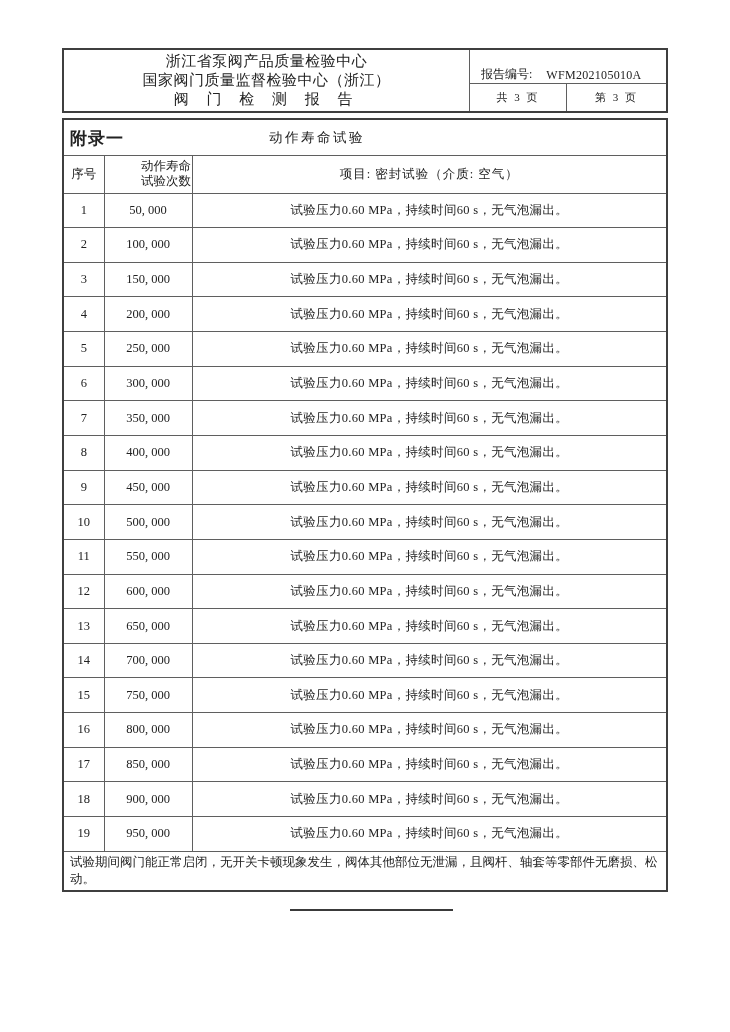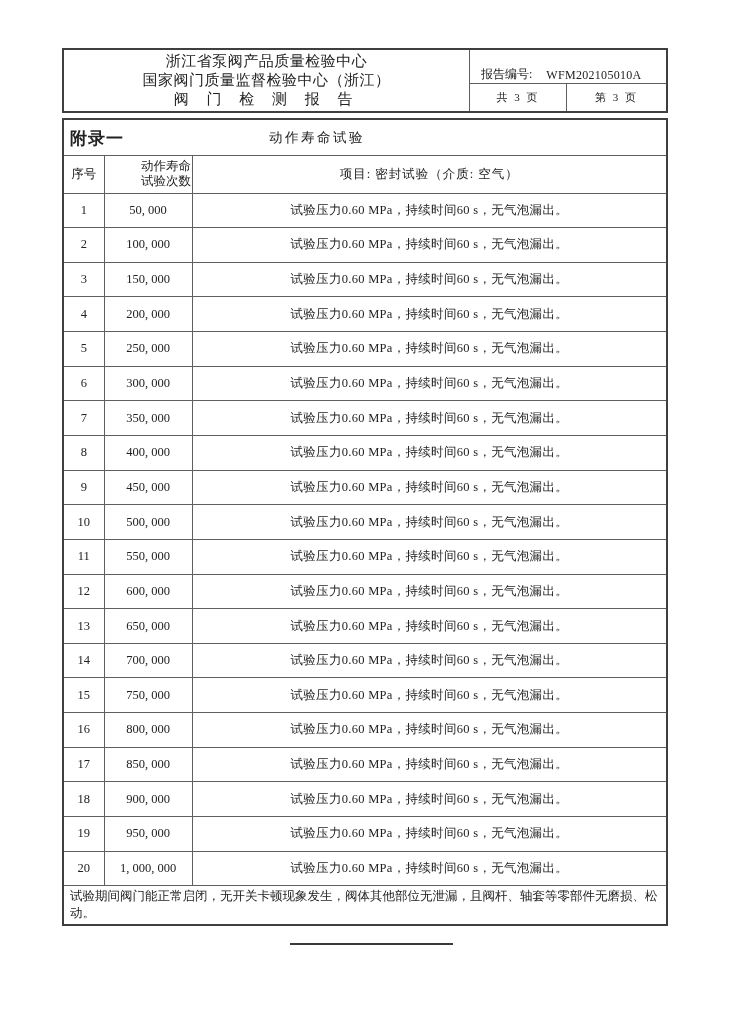--- a/index.html
+++ b/index.html
@@ -261,25 +261,20 @@
     <td class="cell-cycles">900, 000</td>
     <td class="cell-result">试验压力0.60 MPa，持续时间60 s，无气泡漏出。</td>
   </tr>
 
   <tr class="data-row">
     <td class="cell-seq">19</td>
     <td class="cell-cycles">950, 000</td>
     <td class="cell-result">试验压力0.60 MPa，持续时间60 s，无气泡漏出。</td>
   </tr>
 
-  <tr class="data-row">
-    <td class="cell-seq">20</td>
-    <td class="cell-cycles">1, 000, 000</td>
-    <td class="cell-result">试验压力0.60 MPa，持续时间60 s，无气泡漏出。</td>
-  </tr>
 </tbody>
       <tbody>
         <tr class="note-row">
           <td colspan="3">试验期间阀门能正常启闭，无开关卡顿现象发生，阀体其他部位无泄漏，且阀杆、轴套等零部件无磨损、松动。</td>
         </tr>
       </tbody>
     </table>
   </div>
 
   <div class="end-line"></div>

